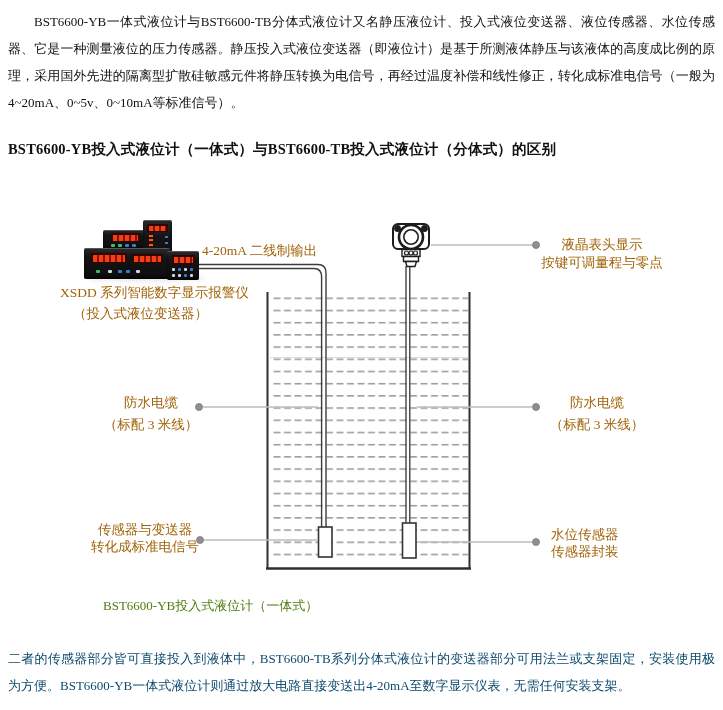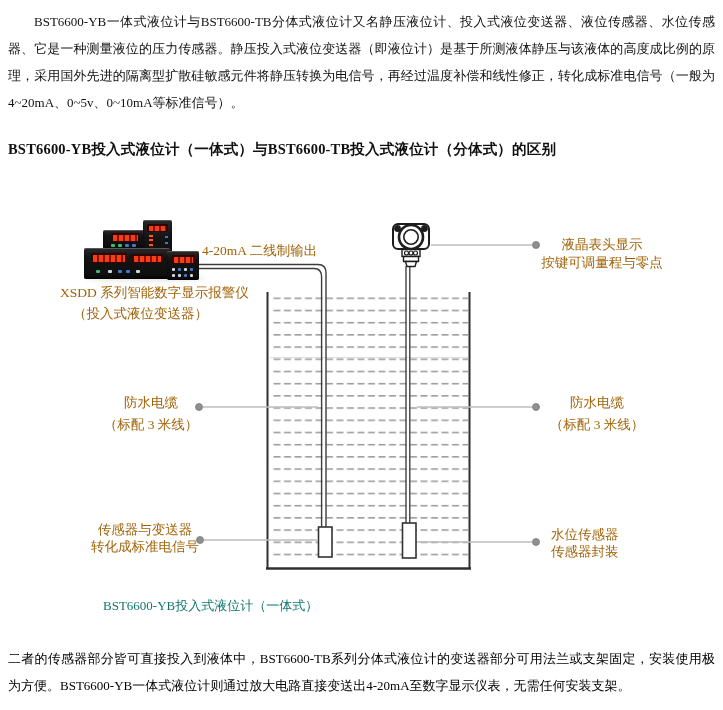--- a/index.html
+++ b/index.html
@@ -13,24 +13,24 @@
     font-size:13px;line-height:27px;text-indent:2em;text-align:justify;margin:0;
   }
   .heading{
     position:absolute;left:8px;top:140px;margin:0;
     font-size:14.5px;font-weight:bold;letter-spacing:.2px;
   }
   .art{position:absolute;left:0;top:0;width:723px;height:710px;pointer-events:none;}
   .lbl{position:absolute;font-size:13.5px;color:#a16207;white-space:nowrap;}
   .lbl .ln{white-space:nowrap;}
   .center{text-align:center;}
-  .caption{position:absolute;font-size:13px;color:#0f766e;white-space:nowrap;}
+  .caption{position:absolute;font-size:13px;color:#4d7c0f;white-space:nowrap;}
   .footer{
     position:absolute;left:8px;top:645px;width:707px;margin:0;
-    font-size:13px;line-height:27px;text-align:justify;color:#000000;
+    font-size:13px;line-height:27px;text-align:justify;color:#0c4a6e;
   }
   
   .cluster{position:absolute;left:84px;top:219px;width:132px;height:64px;}
   .cluster-shadow{position:absolute;left:2px;top:57px;width:120px;height:5px;background:#e3e3e3;border-radius:50%;filter:blur(2px);}
   .ibox{position:absolute;background:linear-gradient(180deg,#2a2a2a 0,#141414 30%,#0d0d0d 100%);border-radius:2px;box-shadow:inset 0 1px 0 rgba(255,255,255,.22), inset 0 -2px 3px rgba(0,0,0,.65);}
   .led{position:absolute;background:#2e0502;border-radius:1px;overflow:hidden;}
   .digits{position:absolute;left:2px;right:2px;top:1.5px;bottom:1.5px;background:repeating-linear-gradient(90deg,#ff4318 0 4px,#8c1203 4px 6px);filter:blur(.4px);opacity:.95;}
   .dot{position:absolute;width:4px;height:3px;border-radius:1px;}
   .ledcol{position:absolute;background:repeating-linear-gradient(180deg,#ff5a1e 0 2px,#3a0a02 2px 4.5px);}
   .sidecol{position:absolute;background:repeating-linear-gradient(180deg,#3f7ad0 0 2px,#101010 2px 6px);}

